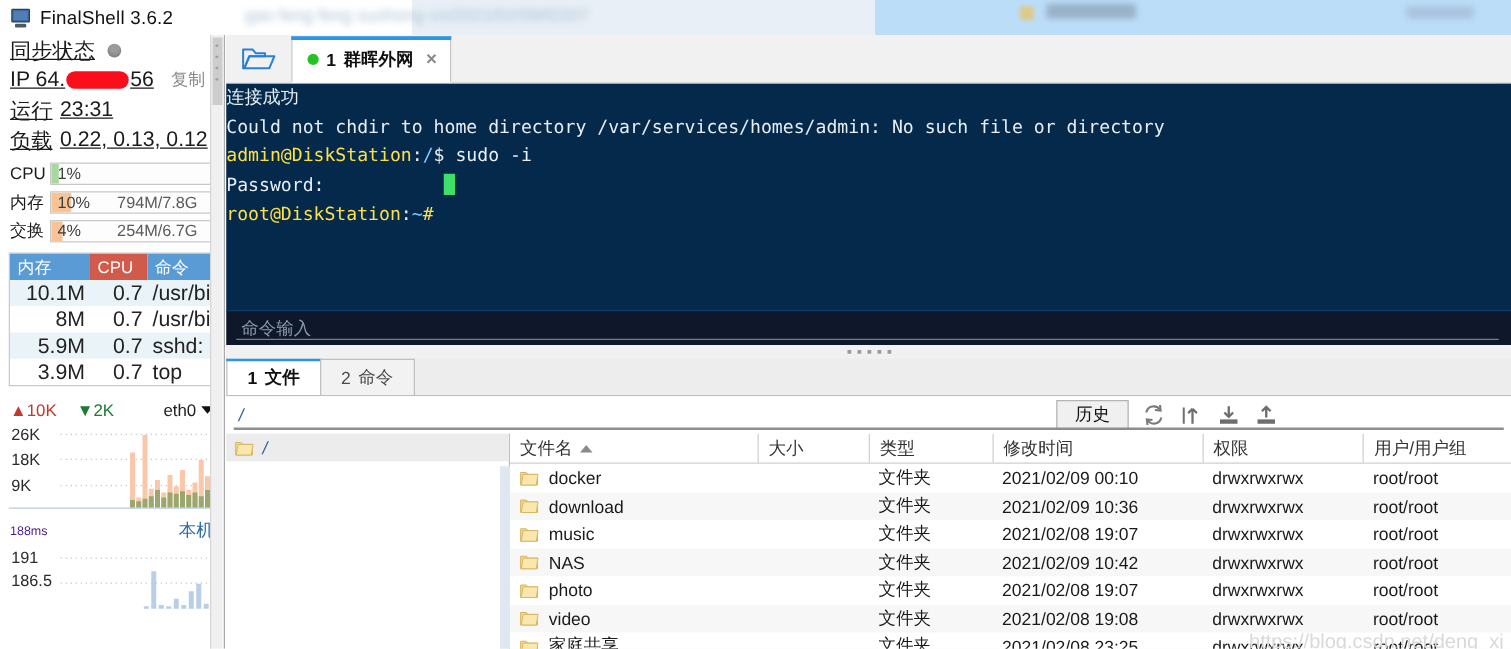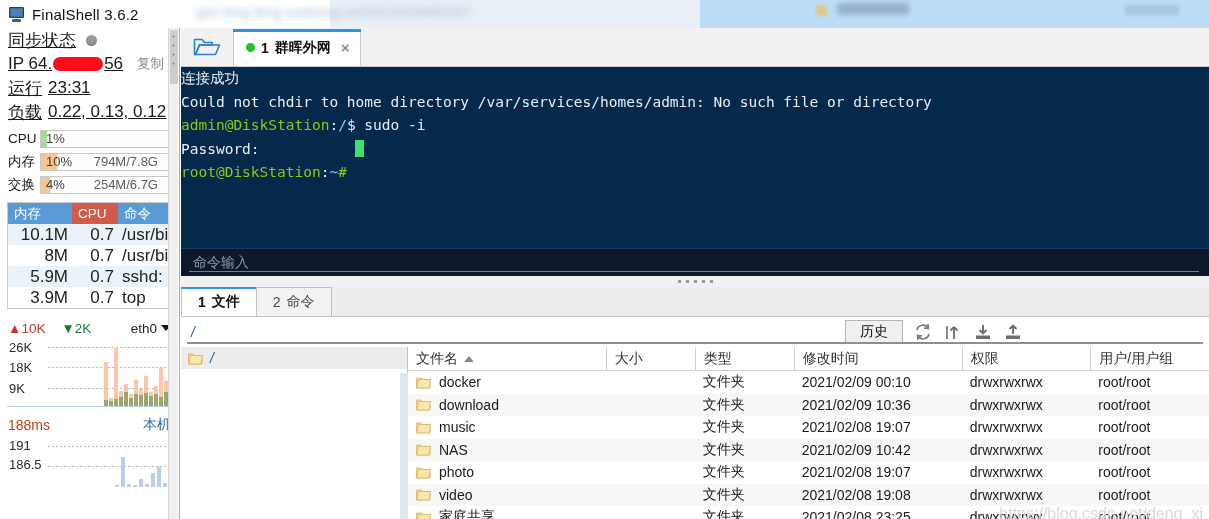--- a/index.html
+++ b/index.html
@@ -115,21 +115,21 @@
   .g-lbl { position: absolute; left: 2px; font-size: 13px; color: #2b2b2b; }
   .dots { position:absolute; left: 40px; right: 2px; height: 1px;
           background-image: radial-gradient(circle, #b9b9b9 0.5px, transparent 0.6px);
           background-size: 4px 1px; }
   .bars { position: absolute; right: 0; bottom: 0; height: 62px; display: flex; align-items: flex-end; gap: 1px; }
   .bar { width: 4px; position: relative; }
   .bar .o { position: absolute; bottom: 0; width: 100%; background: #fbc7aa; }
   .bar .g { position: absolute; bottom: 0; width: 100%; background: #9aa86f; }
 
   .ping-head { display: flex; align-items: center; height: 24px; padding: 0 8px; margin-top: 6px; }
-  .ping-val { color: #c2410c; font-size: 14px; }
+  .ping-val { color: #4c1d95; font-size: 10px; }
   .ping-right { margin-left: auto; color: #2e6da4; font-size: 14px; }
   .bars2 { position: absolute; right: 0; bottom: 0; height: 50px; display: flex; align-items: flex-end; gap: 2px; }
   .bar2 { width: 4px; background: #b9cfe8; }
 
   .sb-scroll {
     position: absolute; right: 1px; top: 0; width: 10px; height: 491px; background: #f0f0f0;
     border-left: 1px solid #d6d6d6;
   }
   .sb-scroll .thumb { position: absolute; left: 1px; top: 2px; width: 8px; height: 54px; background: #cdcdcd; }
   .sb-dots { position:absolute; right: 2px; top: 4px; width: 7px; height: 34px;
@@ -160,21 +160,21 @@
   .tab-dot { width: 9px; height: 9px; border-radius: 50%; background: #21c421; }
   .tab-close { color: #8b8b8b; font-size: 15px; margin-left: 4px; cursor: pointer; }
 
   
   .terminal {
     position: relative; height: 181px; background: #04294b; overflow: hidden;
     font-family: "DejaVu Sans Mono", "Liberation Mono", monospace; font-size: 14.5px;
   }
   .tline { line-height: 23.5px; white-space: pre; }
   .c-white { color: #e8eef4; }
-  .c-green { color: #84cc16; }
+  .c-green { color: #fde047; }
   .c-cyan  { color: #7ec9ff; }
   .cursor { display:inline-block; width: 9px; height: 17px; background: #3ee06a; vertical-align: -3px; }
   .term-scroll { position: absolute; right: 0; top: 0; width: 13px; height: 181px; background: #04294b; }
 
   .cmdbar {
     position: relative; height: 28px; background: #0f172a; border-top: 1px solid #0d3e66;
   }
   .cmdbar .ph {
     position: absolute; left: 12px; top: 5px; color: #8a9aa8; font-size: 14px; background: none; padding: 0;
   }

